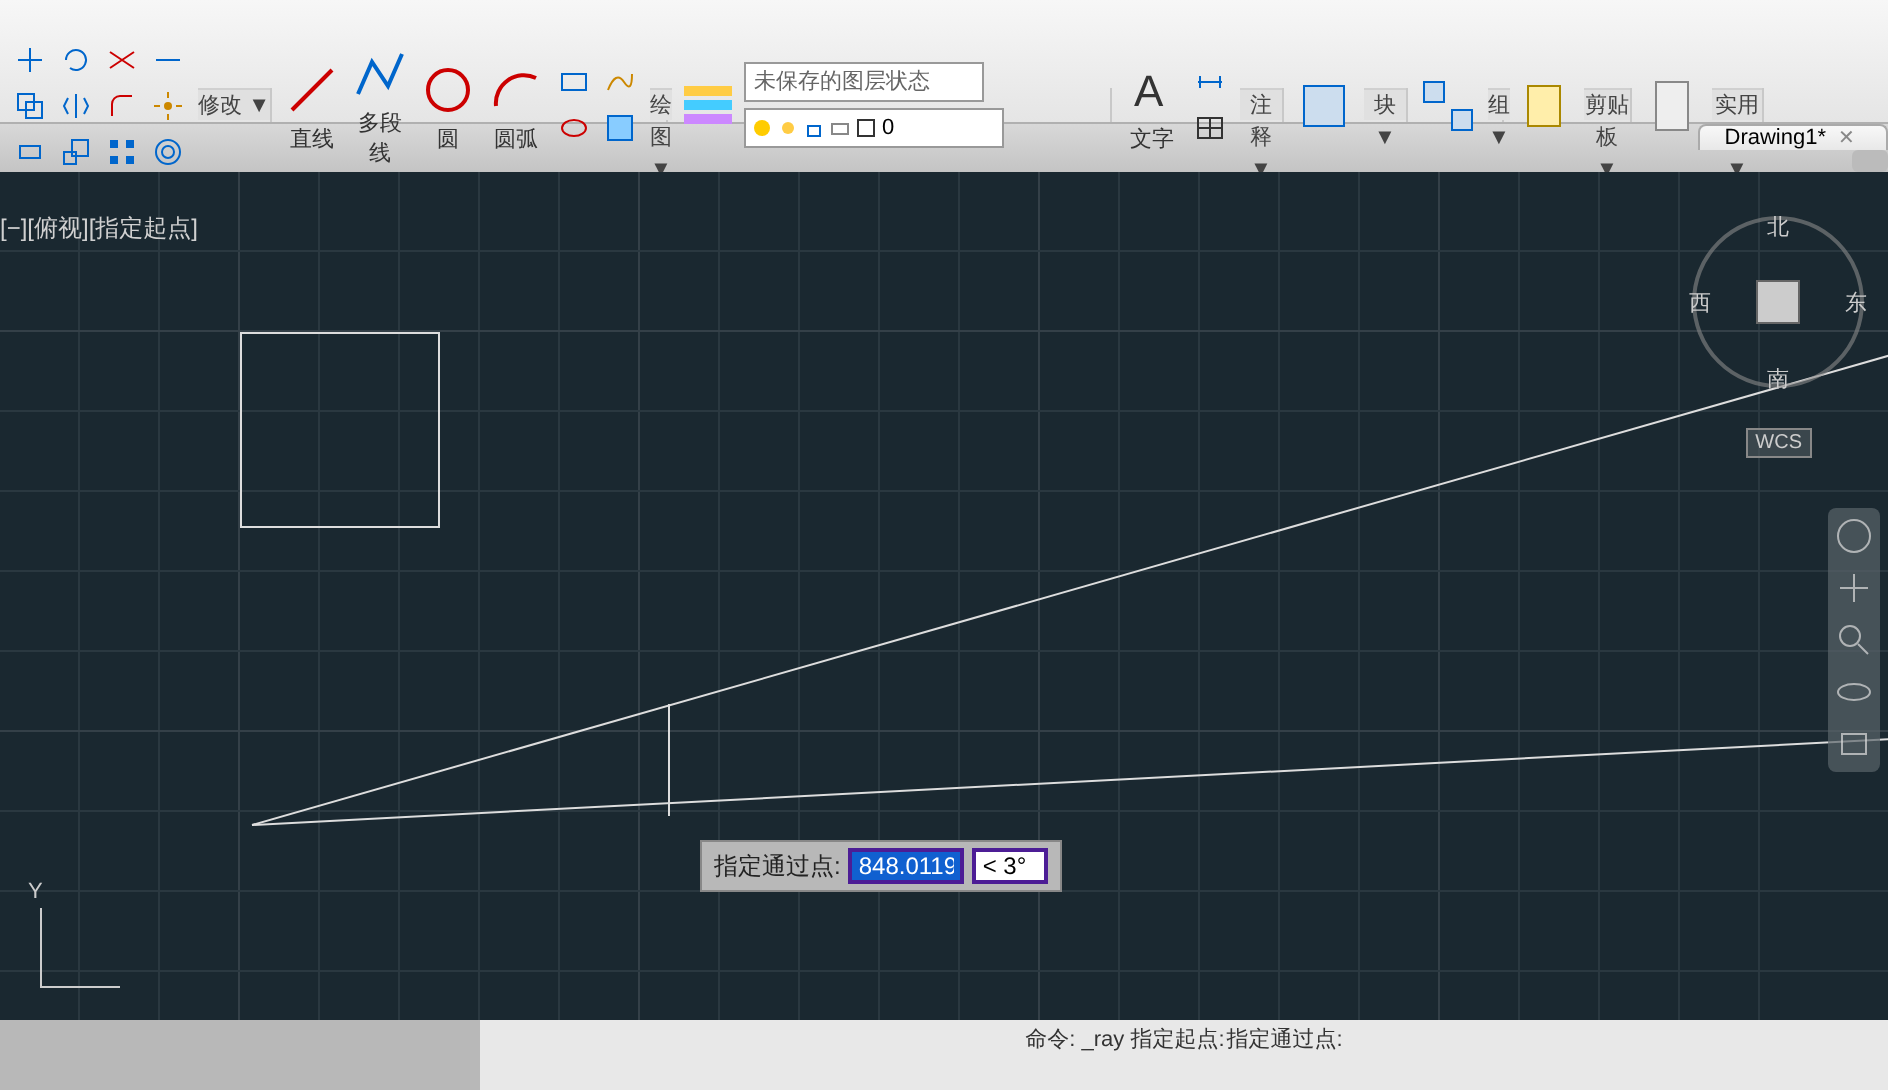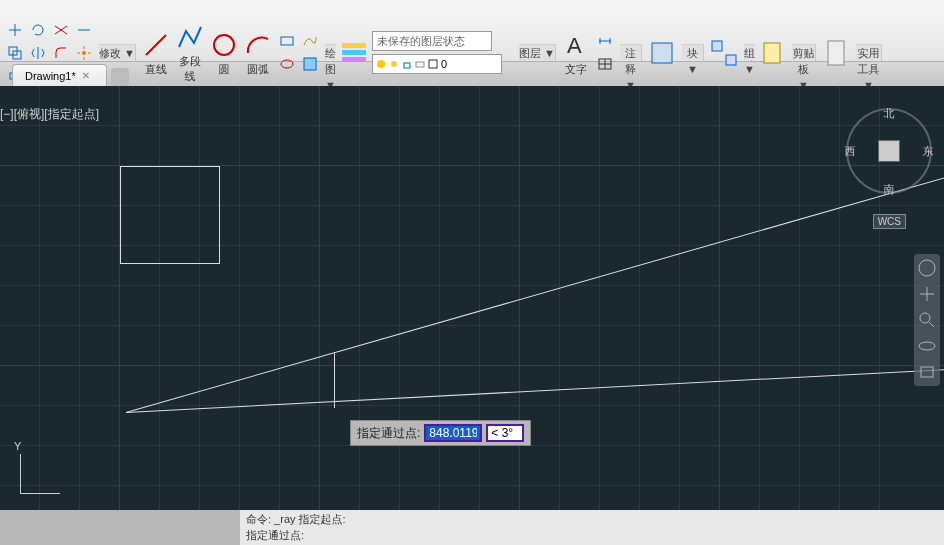--- a/index.html
+++ b/index.html
@@ -10,21 +10,21 @@
 .panel-body { flex: 1; display: flex; align-items: center; padding: 2px 4px; gap: 2px; }
 .panel-title { height: 16px; font-size: 11px; color: #444; text-align: center; background: #e0e0e0; border-top: 1px solid #d0d0d0; line-height: 16px; }
 .btn { width: 22px; height: 22px; border: 1px solid transparent; border-radius: 2px; display: flex; align-items: center; justify-content: center; }
 .col { display: flex; flex-direction: column; gap: 1px; }
 .row { display: flex; gap: 1px; }
 .lbl { font-size: 11px; color: #333; text-align: center; }
 .big-icon { width: 32px; height: 32px; }
 .layer-state { width: 120px; height: 20px; font-size: 11px; border: 1px solid #999; background: #fff; padding: 0 4px; line-height: 18px; color: #666; }
 .layer-select { width: 130px; height: 20px; border: 1px solid #999; background: #fff; display: flex; align-items: center; padding: 0 3px; gap: 3px; font-size: 11px; }
 
-.tabs { height: 24px; background: linear-gradient(#d8d8d8, #c4c4c4); display: flex; align-items: flex-end; padding-left: 12px; }
+.tabs { height: 24px; background: linear-gradient(#d8d8d8, #c4c4c4); display: flex; align-items: flex-end; padding-left: 12px; flex-direction: column; }
 .tab { height: 22px; padding: 0 12px; font-size: 11px; background: linear-gradient(#f8f8f8, #e8e8e8); border: 1px solid #aaa; border-bottom: none; border-radius: 4px 4px 0 0; display: flex; align-items: center; gap: 6px; }
 .tab-close { width: 12px; height: 12px; font-size: 10px; color: #888; }
 .tab-plus { width: 18px; height: 18px; margin-left: 4px; background: #bbb; border-radius: 3px; }
 
 .canvas { position: relative; height: 424px; background: #1a2830; overflow: hidden; }
 .grid { position: absolute; inset: 0; }
 .grid-line { position: absolute; background: #2a3840; }
 .gl-v { width: 1px; height: 100%; }
 .gl-h { height: 1px; width: 100%; }
 .grid-major { background: #344048; }
@@ -47,21 +47,21 @@
 .wcs { position: absolute; top: 128px; right: 38px; font-size: 10px; color: #ccc; border: 1px solid #888; padding: 1px 4px; background: rgba(80,90,95,0.6); }
 
 .nav-bar { position: absolute; right: 4px; top: 168px; width: 26px; background: rgba(90,100,105,0.7); border-radius: 4px; padding: 4px 0; display: flex; flex-direction: column; align-items: center; gap: 6px; }
 .nav-btn { width: 20px; height: 20px; opacity: 0.7; }
 
 .ucs { position: absolute; left: 10px; bottom: 6px; width: 60px; height: 60px; }
 .ucs-line { position: absolute; background: #ccc; }
 
 .cmd { height: 35px; background: #c8c8c8; display: flex; }
 .cmd-handle { width: 240px; background: #b8b8b8; }
-.cmd-text { flex: 1; background: #e8e8e8; font-size: 11px; color: #333; padding: 2px 6px; display: flex; flex-direction: column; justify-content: center; gap: 1px; }
+.cmd-text { flex: 1; background: #e8e8e8; font-size: 11px; color: #333; padding: 2px 6px; display: flex; justify-content: center; gap: 1px; }
 
 svg { display: block; }
 </style>
 </head>
 <body>
 
 <div class="ribbon">
   <div class="panel" style="width:136px">
     <div class="panel-body">
       <div class="col">
@@ -223,21 +223,20 @@
           <svg width="10" height="10">
               <rect x="1" y="3" width="8" height="5" fill="none" stroke="#888"></rect>
             </svg>
           <svg width="10" height="10">
               <rect x="1" y="1" width="8" height="8" fill="#fff" stroke="#333"></rect>
             </svg>
           <span>0</span>
         </div>
       </div>
     </div>
-    <div class="panel-title">图层 ▼</div>
   </div>
 
   <div class="panel" style="width:86px">
     <div class="panel-body">
       <div class="col">
         <svg class="big-icon">
             <text x="7" y="24" font-size="22" fill="#333">A</text>
           </svg>
         <div class="lbl">文字</div>
       </div>

